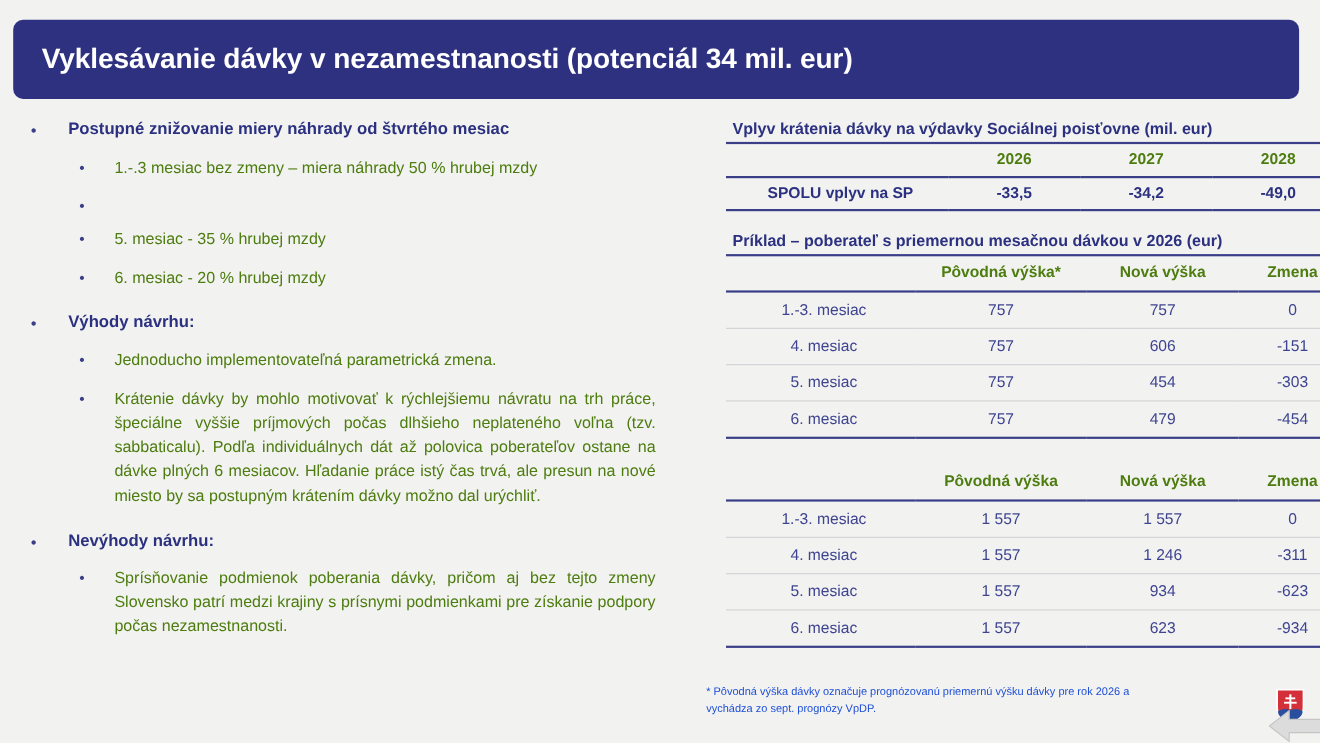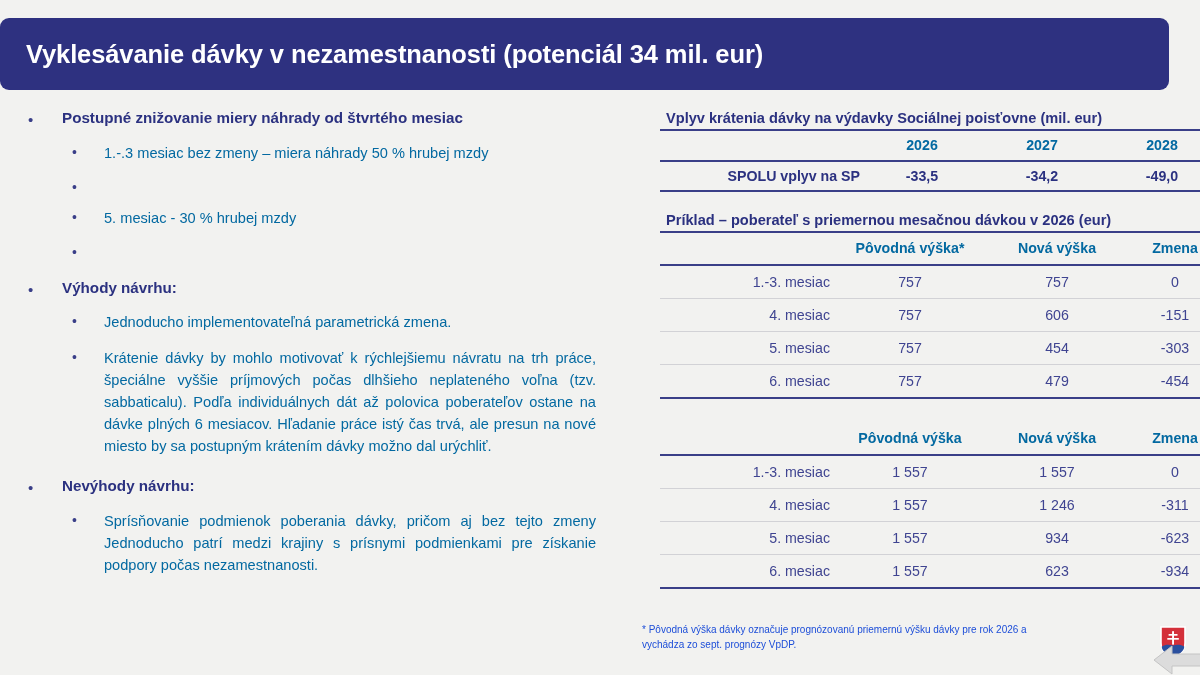--- a/index.html
+++ b/index.html
@@ -17,21 +17,21 @@
   }
   .slide {
     position: relative;
     width: 1200px;
     height: 675px;
   }
 
   
   .title-banner {
     position: absolute;
-    left: 0;
+    left: 12px;
     top: 18px;
     width: 1169px;
     height: 72px;
     background: #2e3180;
     border-radius: 9px;
     display: flex;
     align-items: center;
     box-sizing: border-box;
     padding-left: 26px;
   }
@@ -85,21 +85,21 @@
   .lvl2 > .bullet-dot {
     width: 40px;
     font-size: 14px;
     padding-top: 3px;
     box-sizing: border-box;
     padding-left: 8px;
   }
   .lvl2 > .bullet-text {
     font-size: 14.6px;
     font-weight: normal;
-    color: #0369a1;
+    color: #4d7c0f;
     line-height: 1.52;
     width: 492px;
     text-align: justify;
   }
   .lvl2.nojustify > .bullet-text { text-align: left; }
   .group-gap { height: 6px; }
 
   
   .right-col {
     position: absolute;
@@ -117,30 +117,30 @@
     white-space: nowrap;
   }
   table.data {
     width: 100%;
     border-collapse: collapse;
     table-layout: fixed;
   }
   table.data th,
   table.data td {
     font-size: 14.2px;
-    color: #0369a1;
+    color: #4d7c0f;
     padding: 5px 2px 17px 2px;
   }
   table.data th {
     font-weight: bold;
     text-align: center;
   }
   table.data th.rowhead-col { text-align: left; }
   table.data td.rowlabel {
-    text-align: right;
+    text-align: center;
     padding-left: 8px;
     font-weight: normal;
     color: #3f4491;
   }
   table.data td.num {
     text-align: center;
     color: #3f4491;
     margin-top: 37px;
   }
   
@@ -237,25 +237,26 @@
       <span class="bullet-dot">•</span>
       <span class="bullet-text">1.-.3 mesiac bez zmeny – miera náhrady 50 % hrubej mzdy</span>
     </div>
 
     <div class="bullet-row lvl2 nojustify">
       <span class="bullet-dot">•</span>
     </div>
 
     <div class="bullet-row lvl2 nojustify">
       <span class="bullet-dot">•</span>
-      <span class="bullet-text">5. mesiac - 30 % hrubej mzdy</span>
+      <span class="bullet-text">5. mesiac - 35 % hrubej mzdy</span>
     </div>
 
     <div class="bullet-row lvl2 nojustify">
       <span class="bullet-dot">•</span>
+      <span class="bullet-text">6. mesiac - 20 % hrubej mzdy</span>
     </div>
 
     <div class="group-gap"></div>
 
     <div class="bullet-row lvl1">
       <span class="bullet-dot">•</span>
       <span class="bullet-text">Výhody návrhu:</span>
     </div>
 
     <div class="bullet-row lvl2 nojustify">
@@ -270,21 +271,21 @@
 
     <div class="group-gap"></div>
 
     <div class="bullet-row lvl1">
       <span class="bullet-dot">•</span>
       <span class="bullet-text">Nevýhody návrhu:</span>
     </div>
 
     <div class="bullet-row lvl2">
       <span class="bullet-dot">•</span>
-      <span class="bullet-text">Sprísňovanie podmienok poberania dávky, pričom aj bez tejto zmeny Jednoducho patrí medzi krajiny s prísnymi podmienkami pre získanie podpory počas nezamestnanosti.</span>
+      <span class="bullet-text">Sprísňovanie podmienok poberania dávky, pričom aj bez tejto zmeny Slovensko patrí medzi krajiny s prísnymi podmienkami pre získanie podpory počas nezamestnanosti.</span>
     </div>
 
   </div>
 
   <div class="right-col">
 
     <div class="tbl-block">
       <div class="tbl-title">Vplyv krátenia dávky na výdavky Sociálnej poisťovne (mil. eur)</div>
       <table class="data t1">
         <thead>

